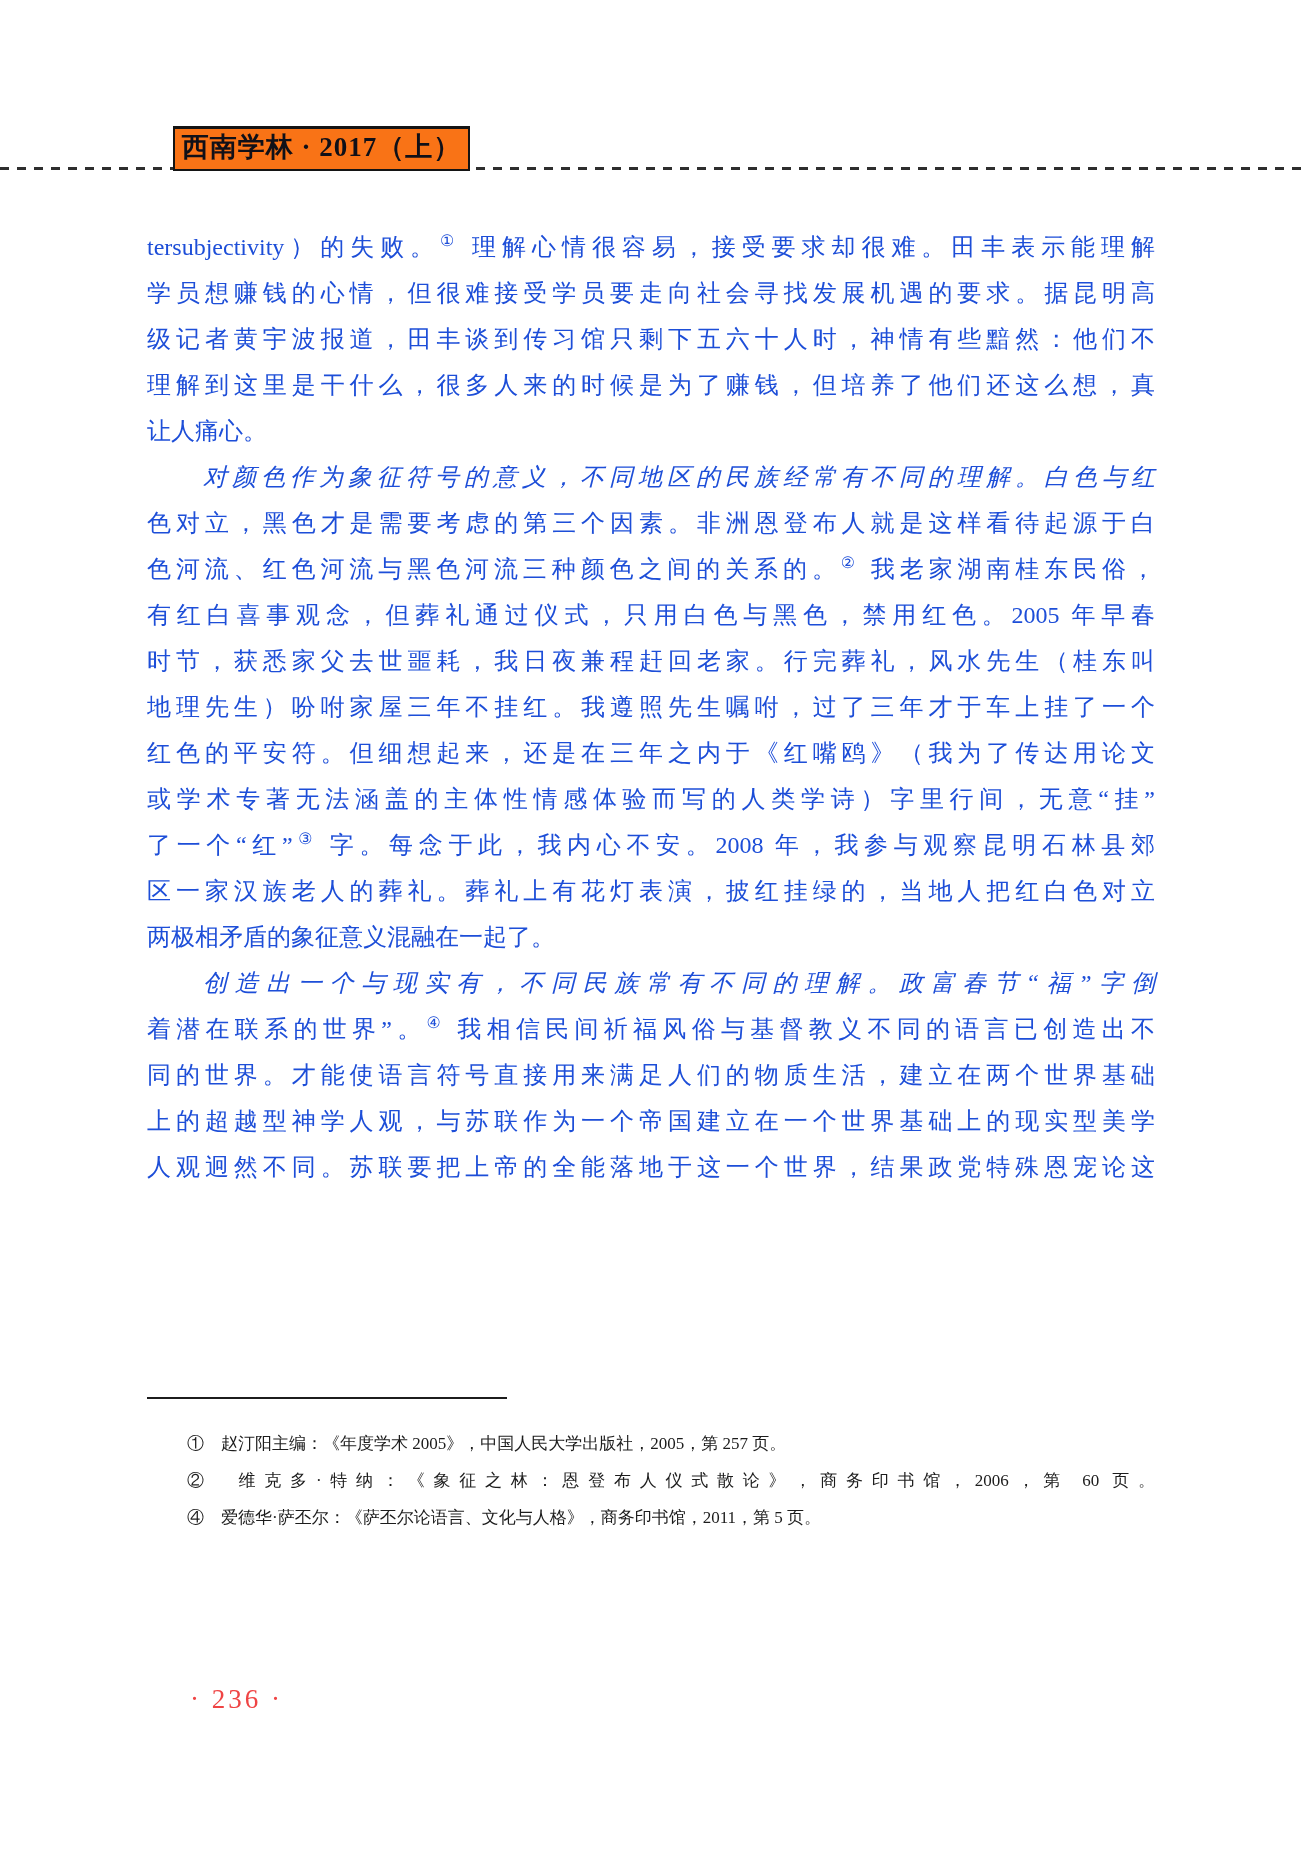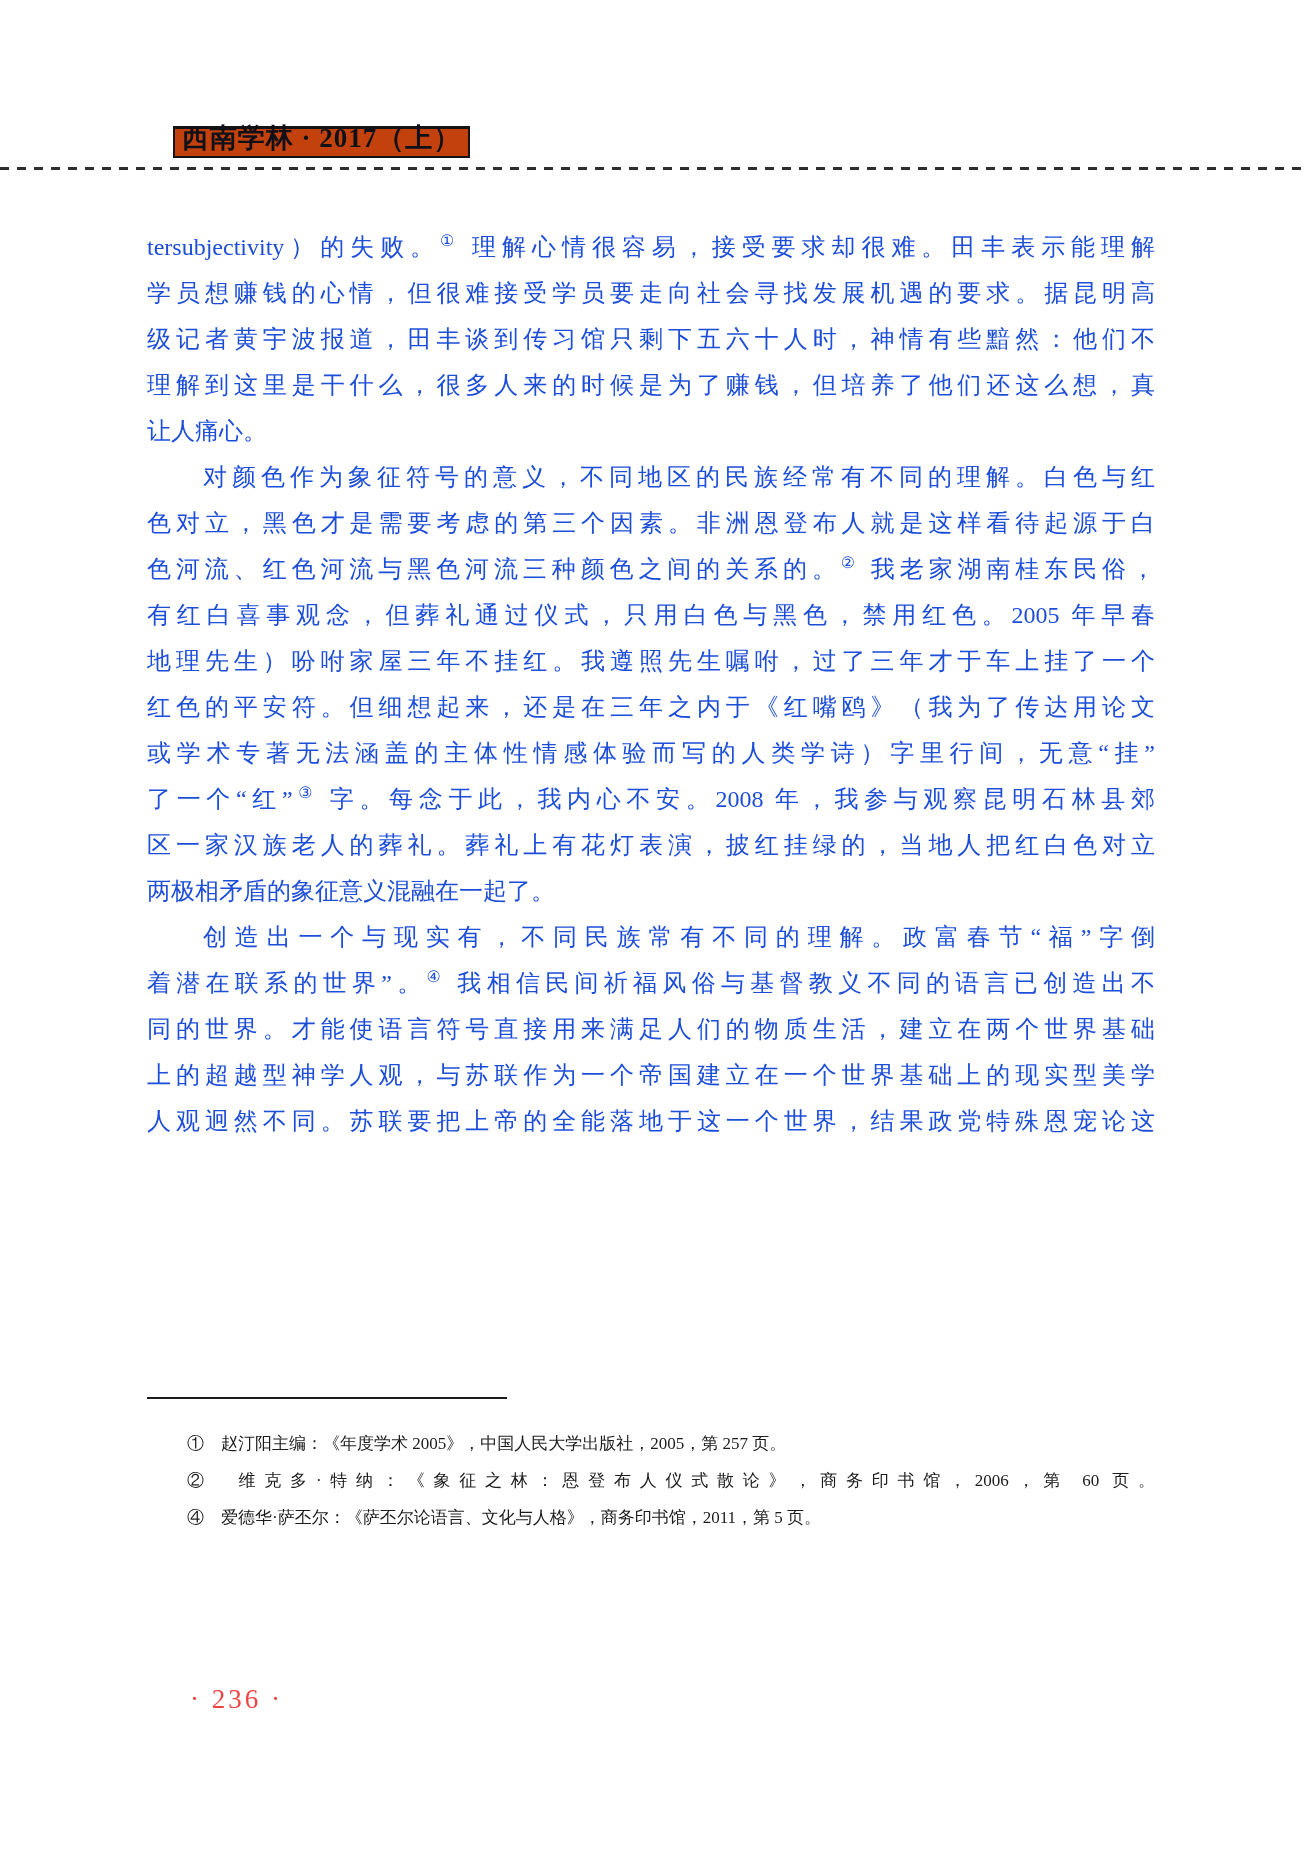--- a/index.html
+++ b/index.html
@@ -15,27 +15,27 @@
     color: #1c1c1c;
     overflow: hidden;
   }
 
   
   .header-badge {
     position: absolute;
     left: 173px;
     top: 126px;
     width: 297px;
-    height: 32px;
-    background: #c2410c;
+    height: 45px;
+    background: #f97316;
     border: 2px solid #141414;
     border-top-width: 3px;
     box-sizing: border-box;
     display: flex;
-    align-items: flex-end;
+    align-items: flex-start;
     justify-content: center;
     z-index: 2;
   }
   .header-badge .title {
     font-size: 27px;
     font-weight: bold;
     letter-spacing: 1px;
     color: #101018;
     white-space: nowrap;
   }
@@ -60,21 +60,21 @@
   }
   .line {
     font-size: 24px;
     line-height: 46px;
     height: 46px;
     text-align: justify;
     text-align-last: justify;
     white-space: normal;
     color: #1d4ed8;
   }
-  .line.indent { text-indent: 56px; }
+  .line.indent { text-indent: 56px; font-style: italic; }
   .line.end { text-align-last: left; }
 
   sup.fnref {
     font-size: 0.66em;
     vertical-align: 0.55em;
     line-height: 0;
   }
 
   
   .footnote-separator {
@@ -128,20 +128,21 @@
     <div class="line">级记者黄宇波报道，田丰谈到传习馆只剩下五六十人时，神情有些黯然：他们不</div>
     <div class="line">理解到这里是干什么，很多人来的时候是为了赚钱，但培养了他们还这么想，真</div>
     <div class="line end">让人痛心。</div>
   </div>
 
   <div>
     <div class="line indent">对颜色作为象征符号的意义，不同地区的民族经常有不同的理解。白色与红</div>
     <div class="line">色对立，黑色才是需要考虑的第三个因素。非洲恩登布人就是这样看待起源于白</div>
     <div class="line">色河流、红色河流与黑色河流三种颜色之间的关系的。<sup class="fnref">②</sup> 我老家湖南桂东民俗，</div>
     <div class="line">有红白喜事观念，但葬礼通过仪式，只用白色与黑色，禁用红色。2005 年早春</div>
+    <div class="line">时节，获悉家父去世噩耗，我日夜兼程赶回老家。行完葬礼，风水先生（桂东叫</div>
     <div class="line">地理先生）吩咐家屋三年不挂红。我遵照先生嘱咐，过了三年才于车上挂了一个</div>
     <div class="line">红色的平安符。但细想起来，还是在三年之内于《红嘴鸥》（我为了传达用论文</div>
     <div class="line">或学术专著无法涵盖的主体性情感体验而写的人类学诗）字里行间，无意“挂”</div>
     <div class="line">了一个“红”<sup class="fnref">③</sup> 字。每念于此，我内心不安。2008 年，我参与观察昆明石林县郊</div>
     <div class="line">区一家汉族老人的葬礼。葬礼上有花灯表演，披红挂绿的，当地人把红白色对立</div>
     <div class="line end">两极相矛盾的象征意义混融在一起了。</div>
   </div>
 
   <div>
     <div class="line indent">创造出一个与现实有，不同民族常有不同的理解。政富春节“福”字倒</div>

